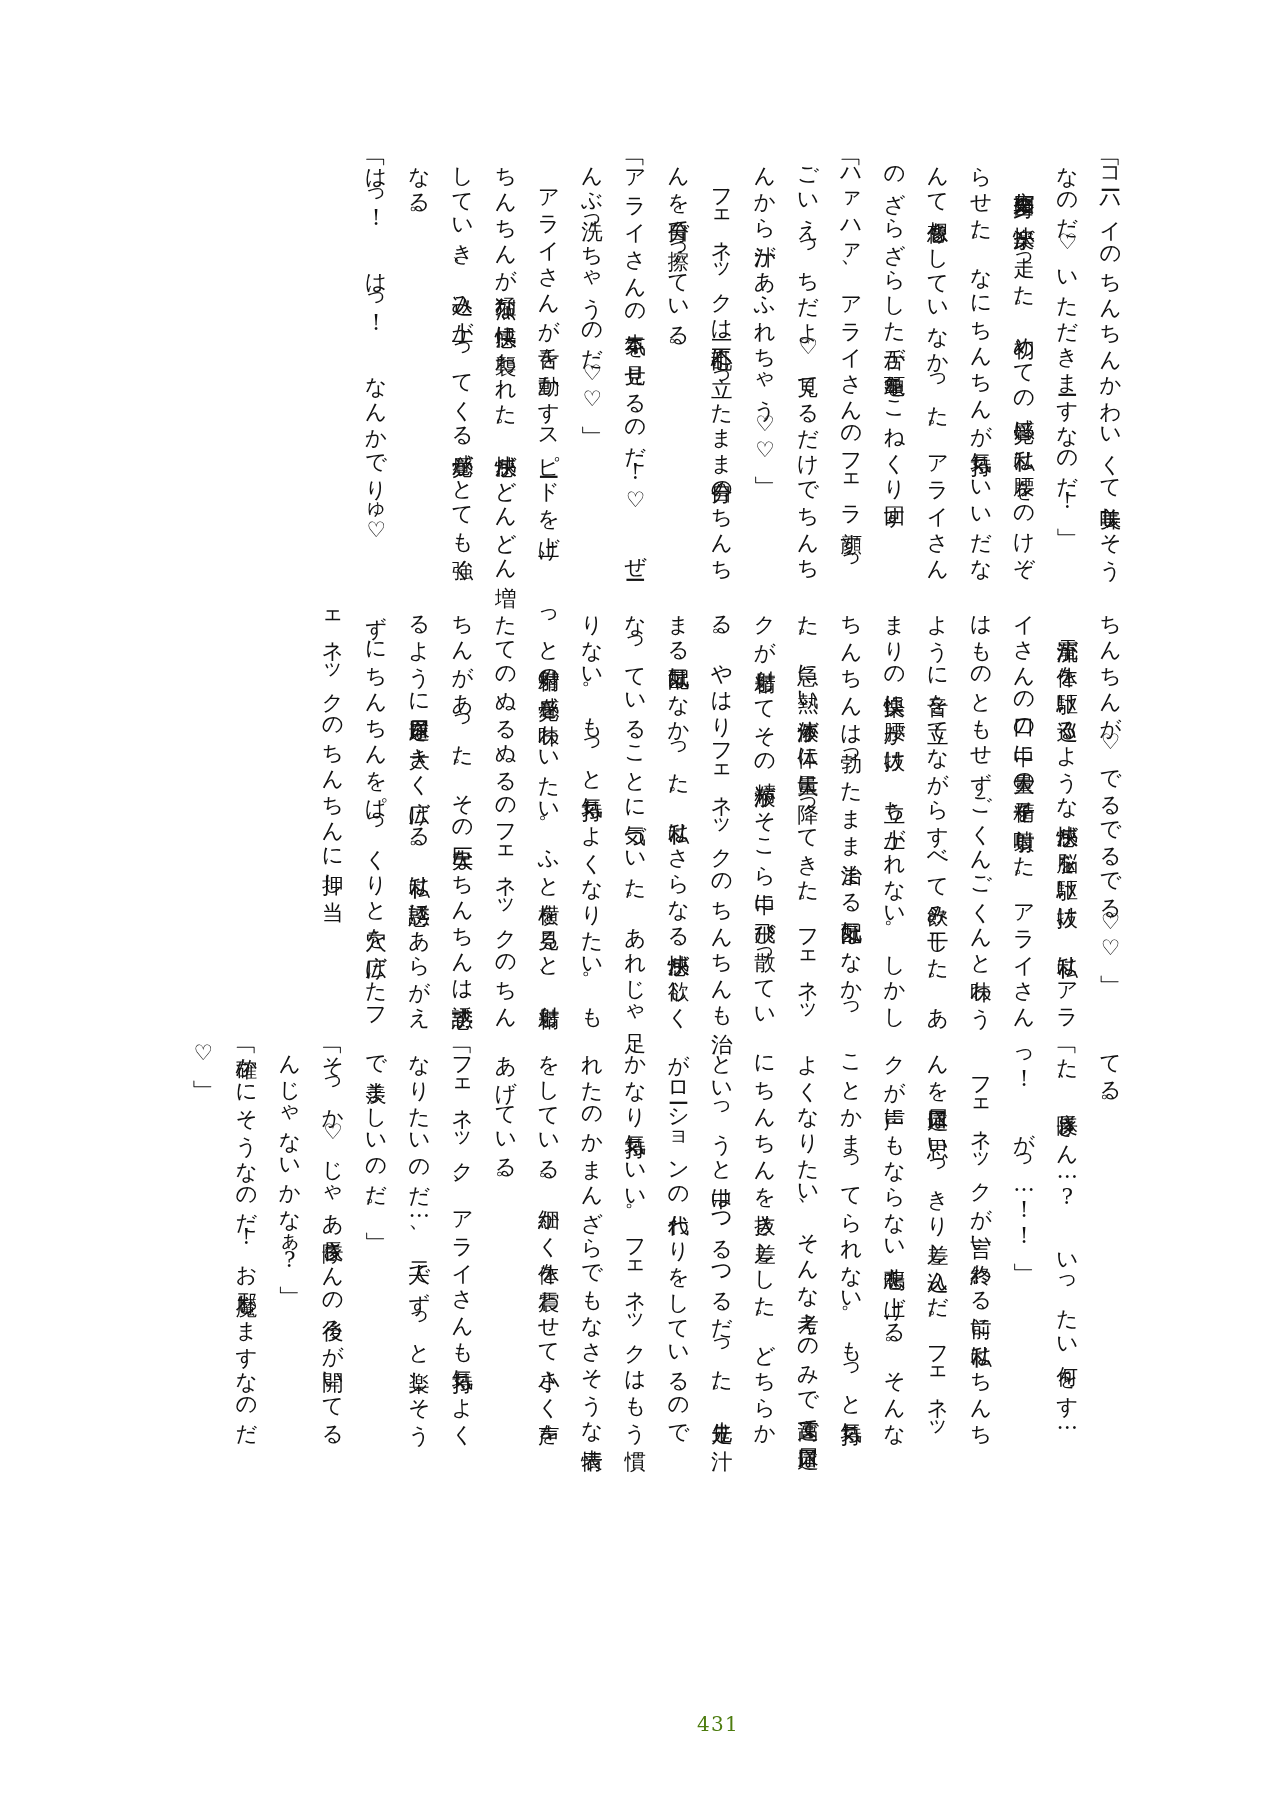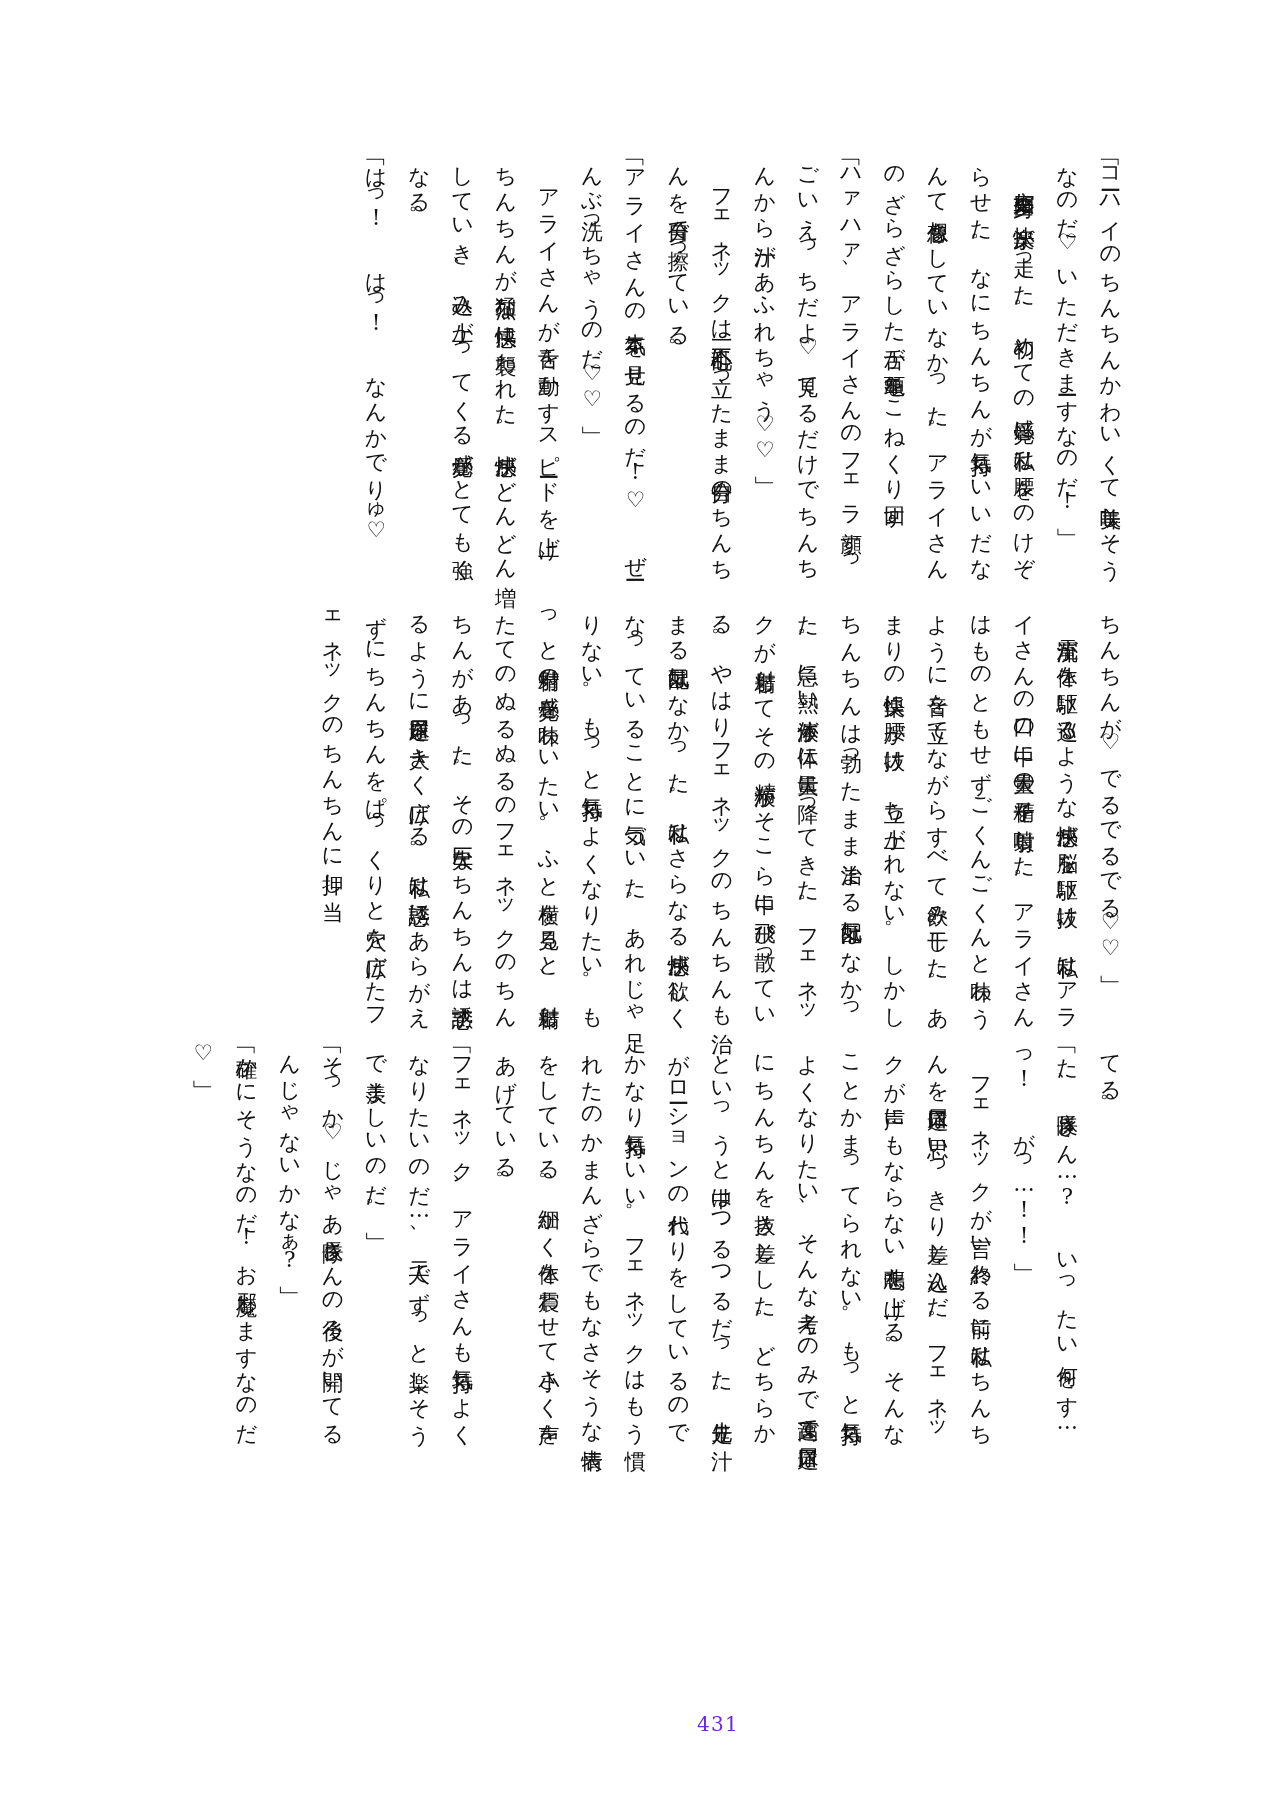--- a/index.html
+++ b/index.html
@@ -76,21 +76,21 @@
 
   
   #folio {
     position: absolute;
     left: 0;
     right: 0;
     top: 1712px;
     text-align: center;
     font-size: 20px;
     letter-spacing: 0.06em;
-    color: #6d28d9;
+    color: #4d7c0f;
     font-family: "DejaVu Serif", "Liberation Serif", serif;
   }
   #folio .num { display: inline-block; transform: translateX(78px); }
 
   
   #scan-edge {
     position: absolute;
     inset: 0;
     pointer-events: none;
     box-shadow: inset 0 0 0 0 rgba(0,0,0,0);

